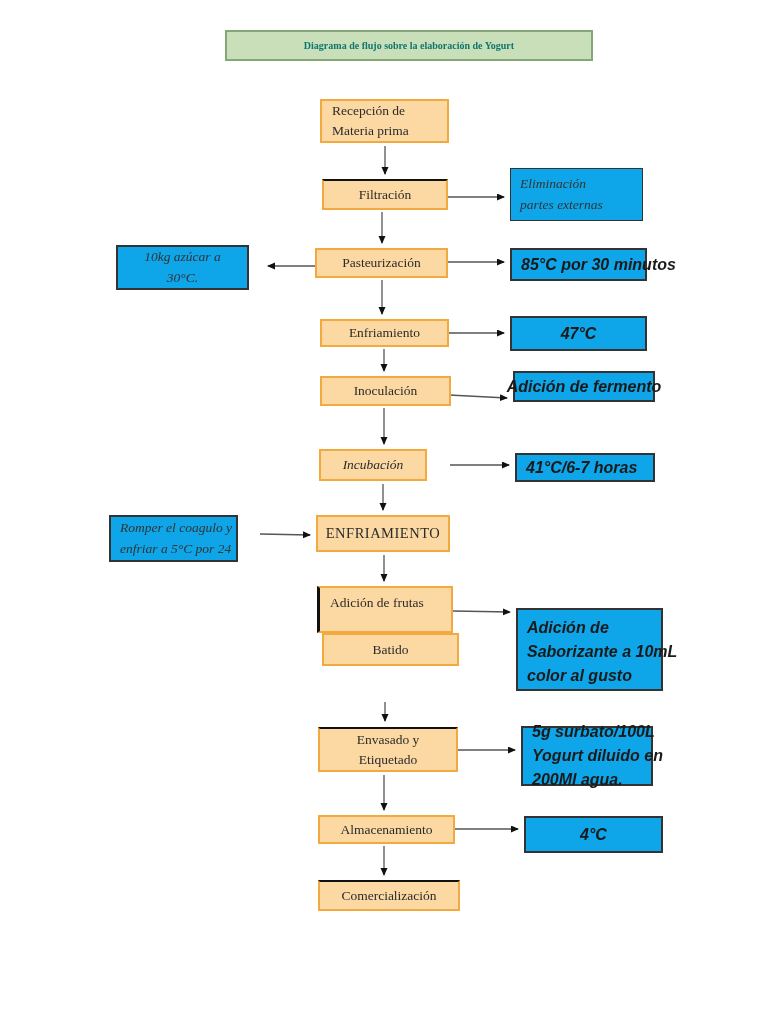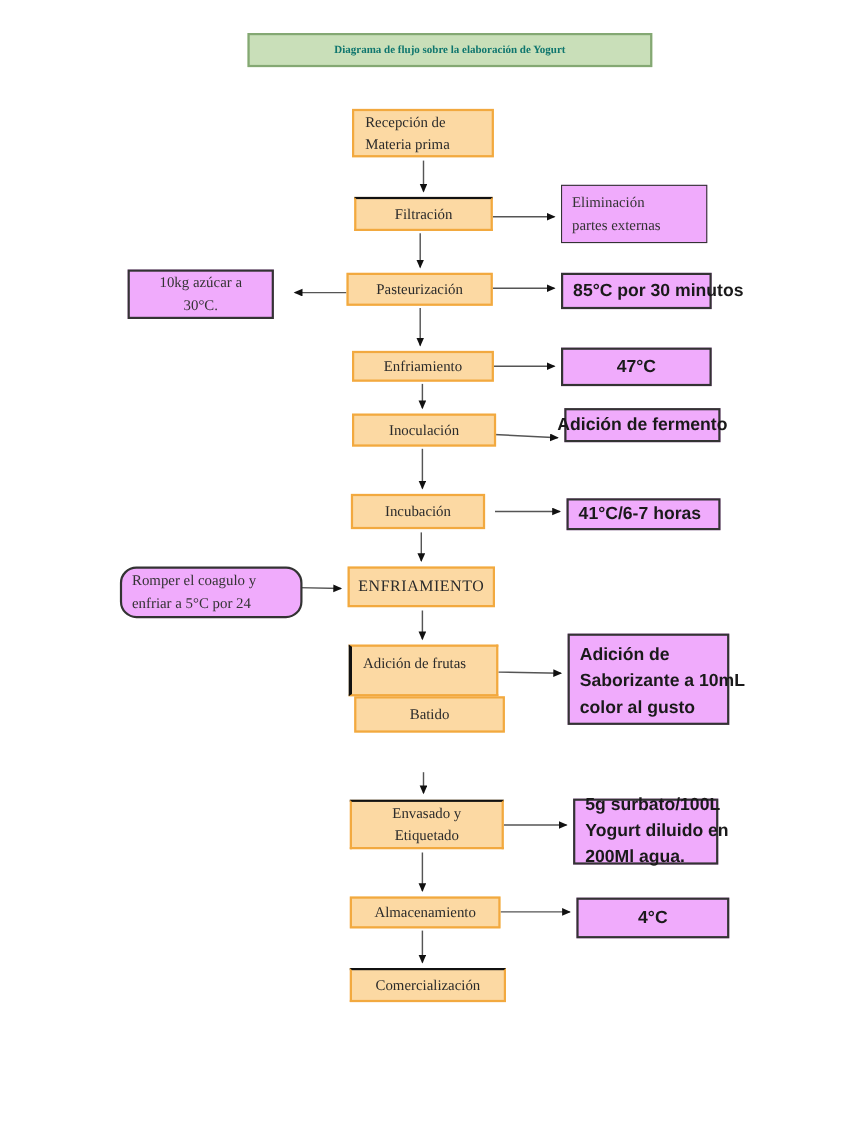--- a/index.html
+++ b/index.html
@@ -23,27 +23,27 @@
     font-family:"Liberation Serif", serif; font-size:13.5px; color:#2b2b2b; line-height:1.45;
   }
   .step.top-black { border-top:2.5px solid #111; }
   .step.left-black { border-left:3px solid #111; }
   .step.align-left { justify-content:flex-start; text-align:left; padding-left:10px; }
   .step.align-top { align-items:flex-start; padding-top:5px; }
   .step.caps { font-size:14.5px; letter-spacing:0.5px; }
 
   .note {
     position:absolute; box-sizing:border-box; white-space:pre;
-    background:#f0abfc; border:2px solid var(--note_border);
-    display:flex; align-items:center; justify-content:center; text-align:center; line-height:1.5;
+    background:#0ea5e9; border:2px solid var(--note_border);
+    display:flex; align-items:center; justify-content:center; text-align:center; line-height:1.5;font-style:italic;
   }
   .note.serif { font-family:"Liberation Serif", serif; font-size:13.5px; color:#333; }
   .note.bold  { font-family:"Liberation Sans", sans-serif; font-weight:bold; font-size:16px; color:#1a1a1a; }
   .note.left  { justify-content:flex-start; text-align:left; padding-left:9px; }
-  .note.top   { align-items:flex-start; padding-top:6px; }
+  .note.top   { align-items:flex-start; padding-top:6px;margin-top:32px; }
   .note.thin  { border-width:1.5px; }
 </style>
 </head>
 <body>
 
 <div class="page">
 
   <svg class="arrow-layer" width="768" height="1024" viewBox="0 0 768 1024">
     <defs>
       <marker id="ah" markerWidth="9" markerHeight="8" refX="7" refY="3.5" orient="auto" markerUnits="userSpaceOnUse">
@@ -81,21 +81,21 @@
 Materia prima</div>
 
   <div class="step top-black" style="left:322px; top:179px; width:126px; height:31px;">Filtración</div>
 
   <div class="step" style="left:315px; top:248px; width:133px; height:30px;">Pasteurización</div>
 
   <div class="step" style="left:320px; top:319px; width:129px; height:28px;">Enfriamiento</div>
 
   <div class="step" style="left:320px; top:376px; width:131px; height:30px;">Inoculación</div>
 
-  <div class="step" style="left:319px; top:449px; width:122px; height:32px;">Incubación</div>
+  <div class="step" style="left:319px; top:449px; width:108px; height:32px;font-style:italic;">Incubación</div>
 
   <div class="step caps" style="left:316px; top:515px; width:134px; height:37px;">ENFRIAMIENTO</div>
 
   <div class="step left-black align-left align-top" style="left:317px; top:586px; width:136px; height:47px;">Adición de frutas</div>
 
   <div class="step" style="left:322px; top:633px; width:137px; height:33px;">Batido</div>
 
   <div class="step top-black" style="left:318px; top:727px; width:140px; height:45px;">Envasado y
 Etiquetado</div>
 
@@ -110,21 +110,21 @@
 30°C.</div>
 
   <div class="note bold left" style="left:510px; top:248px; width:137px; height:33px;">85°C por 30 minutos</div>
 
   <div class="note bold" style="left:510px; top:316px; width:137px; height:35px;">47°C</div>
 
   <div class="note bold" style="left:513px; top:371px; width:142px; height:31px;">Adición de fermento</div>
 
   <div class="note bold left" style="left:515px; top:453px; width:140px; height:29px;">41°C/6-7 horas</div>
 
-  <div class="note serif left" style="left:109px; top:515px; width:166px; height:47px;border-radius:15px;">Romper el coagulo y
+  <div class="note serif left" style="left:109px; top:515px; width:129px; height:47px;">Romper el coagulo y
 enfriar a 5°C por 24</div>
 
   <div class="note bold left top" style="left:516px; top:576px; width:147px; height:83px;">Adición de
 Saborizante a 10mL
 color al gusto</div>
 
   <div class="note bold left" style="left:521px; top:726px; width:132px; height:60px;">5g surbato/100L
 Yogurt diluido en
 200Ml agua.</div>
 

